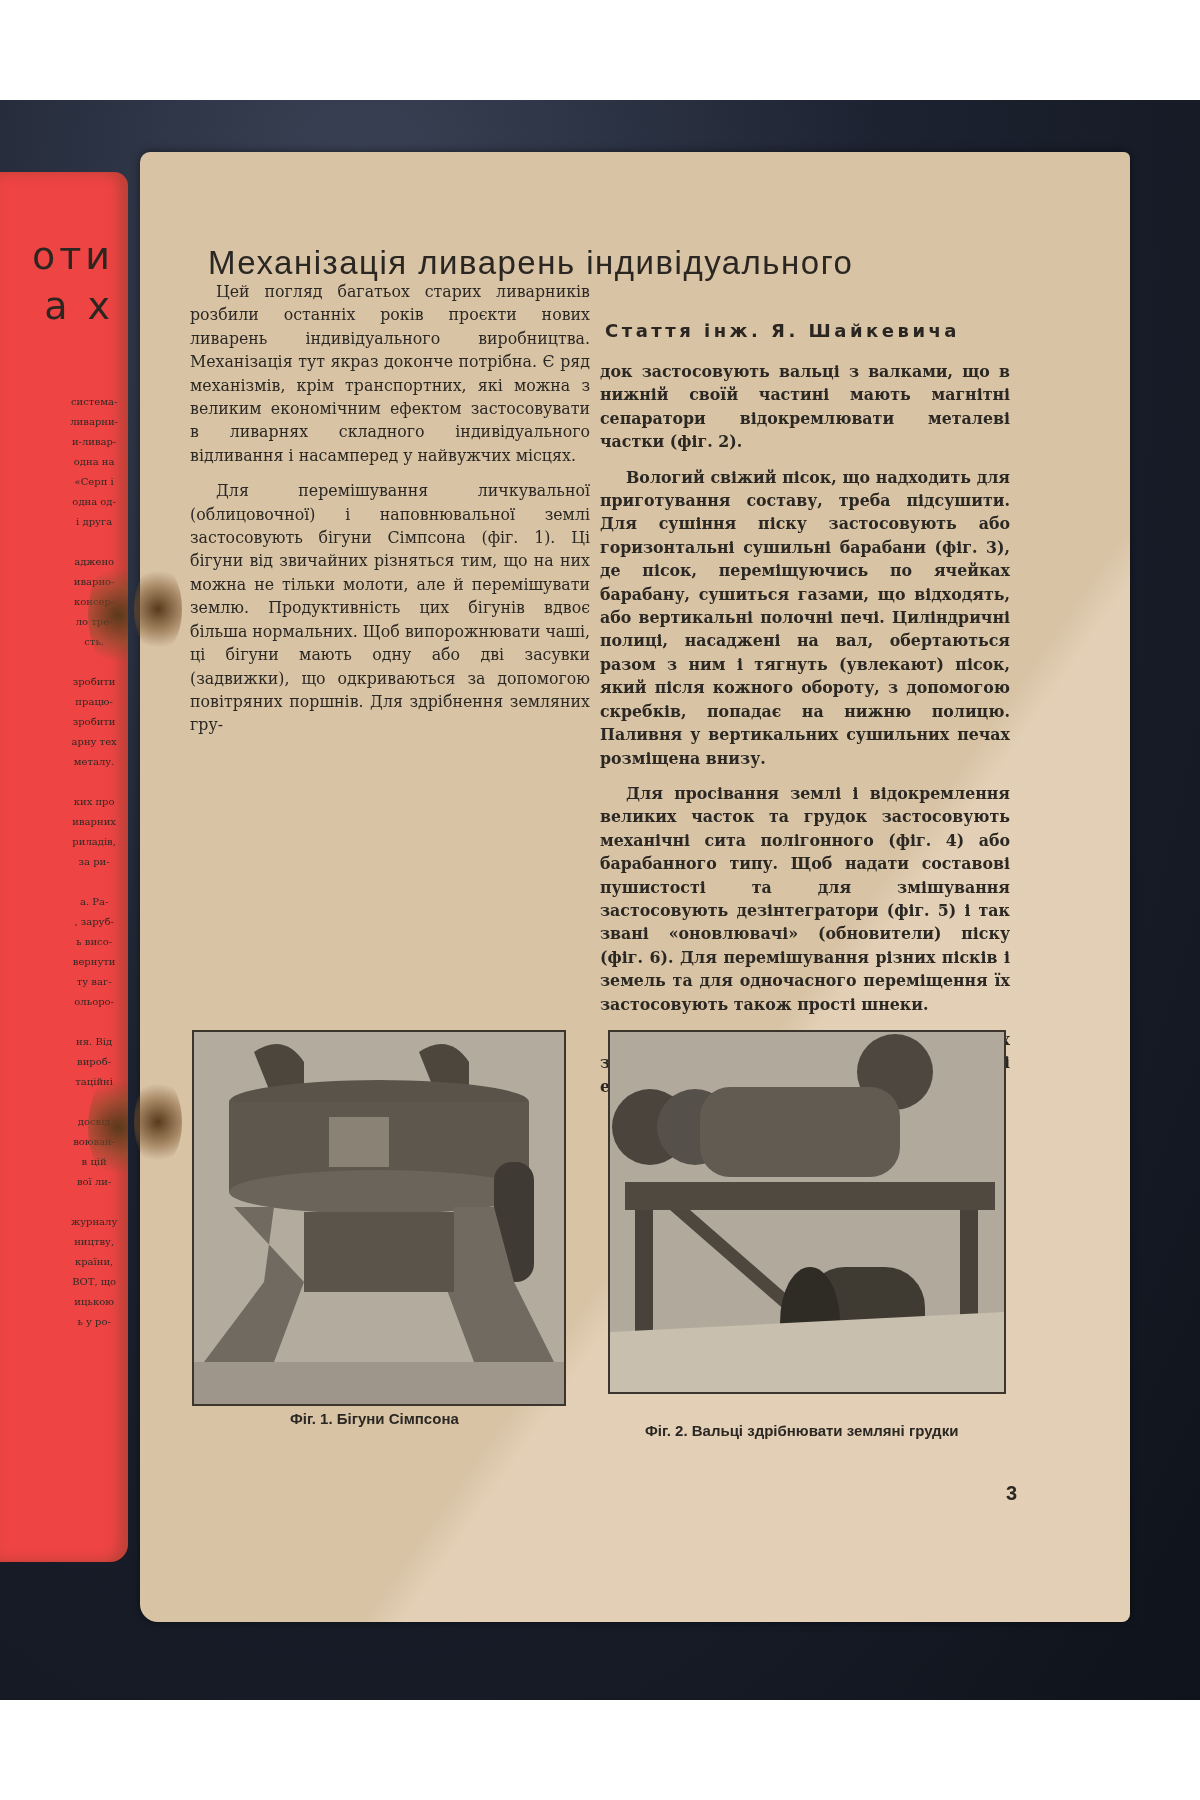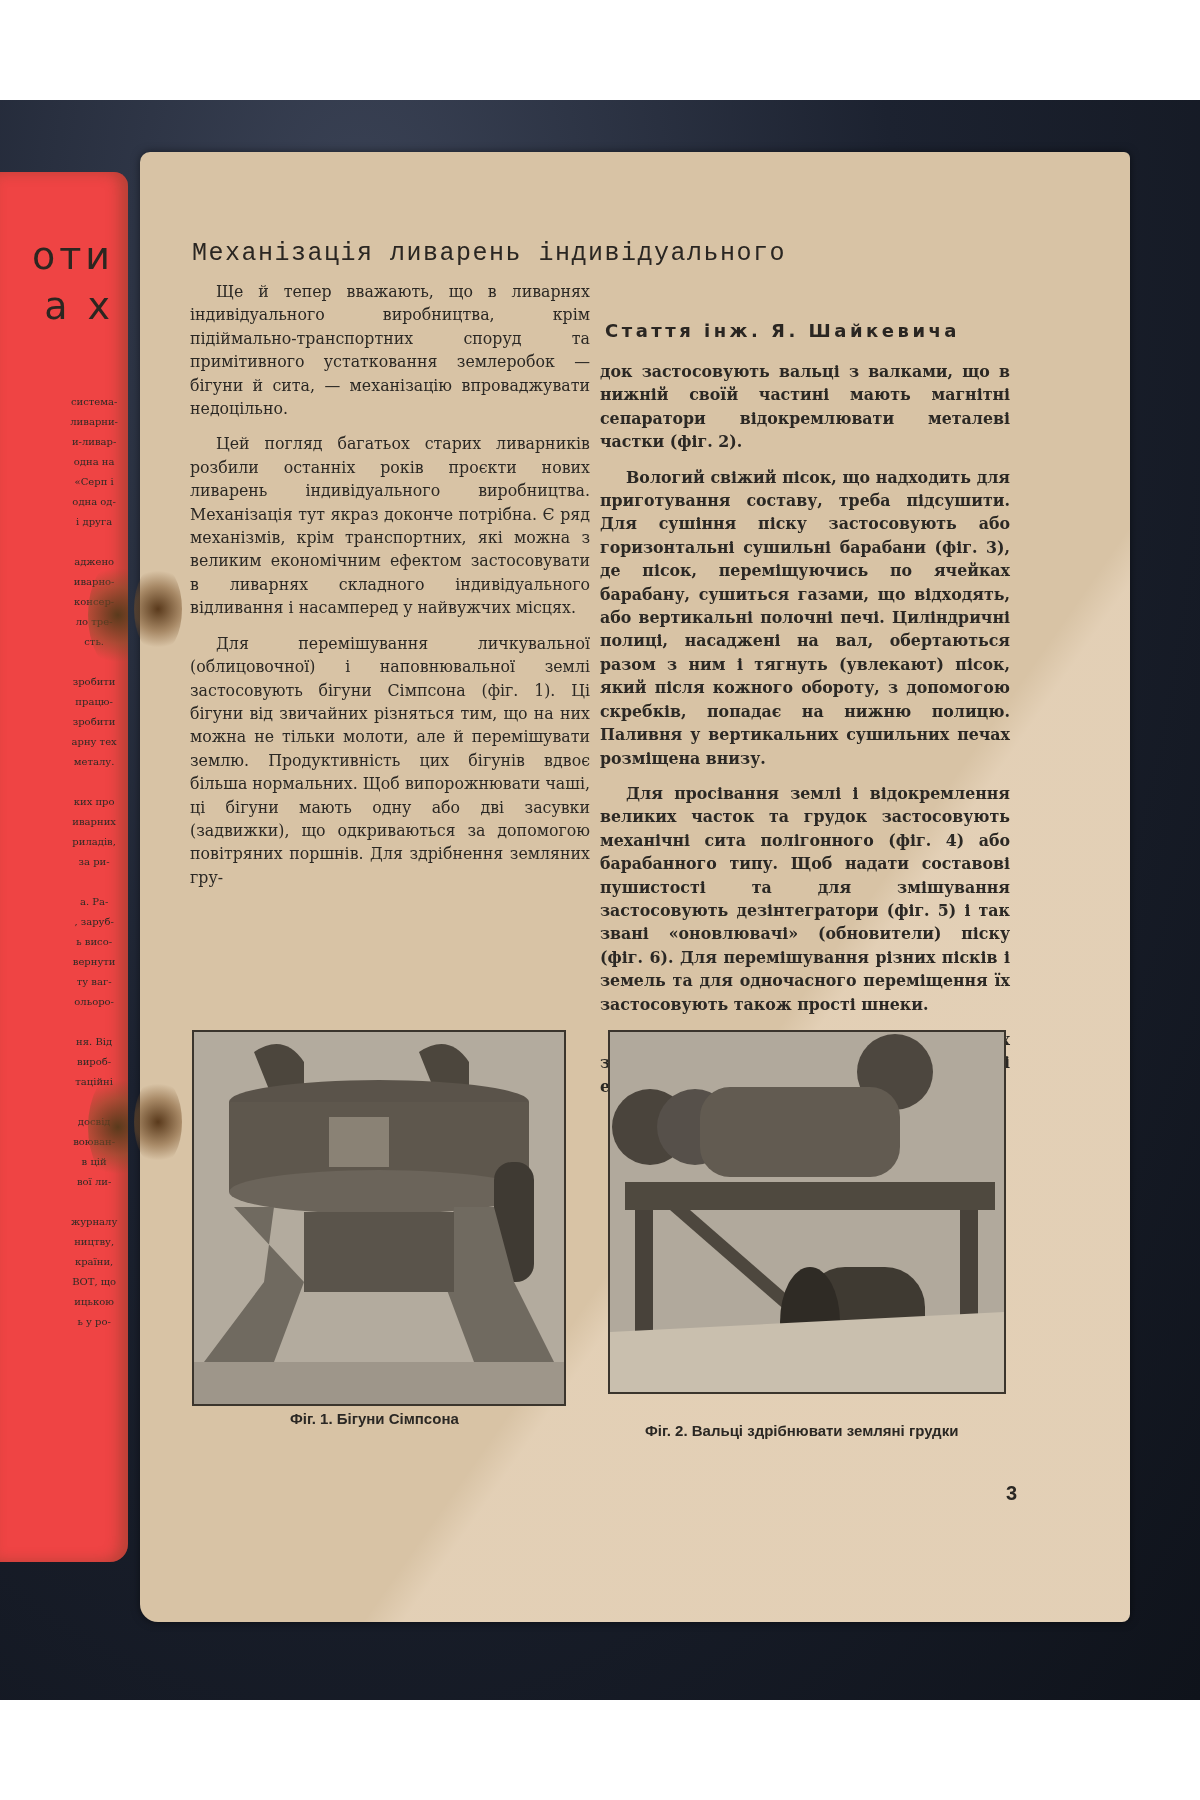--- a/index.html
+++ b/index.html
@@ -7,21 +7,21 @@
   .backdrop{position:absolute;left:0;top:100px;width:1200px;height:1600px;
     background:radial-gradient(ellipse at 30% 10%,#3b4356 0%,#1c2230 45%,#0f131b 100%);}
   .left-page{position:absolute;left:0;top:172px;width:128px;height:1390px;background:#ef4444;
     border-radius:0 14px 18px 0;box-shadow:inset -8px 0 14px rgba(80,60,30,.35);overflow:hidden;}
   .left-page .frag-title{position:absolute;right:14px;font-family:"DejaVu Sans",sans-serif;color:#2c2620;font-size:38px;letter-spacing:4px;}
   .left-page .frag-lines{position:absolute;right:10px;text-align:center;color:#2e2a24;font-size:10px;line-height:20px;}
   .stain{position:absolute;border-radius:50%;background:radial-gradient(circle,#5a3a1c 0%,rgba(120,80,40,.5) 45%,rgba(0,0,0,0) 75%);}
   .page{position:absolute;left:140px;top:152px;width:990px;height:1470px;background:#d8c3a5;
     border-radius:10px 6px 8px 18px;box-shadow:0 0 8px rgba(0,0,0,.5);
     background-image:linear-gradient(125deg,rgba(0,0,0,0) 62%,rgba(255,240,225,.28) 64%,rgba(255,240,225,.28) 100%);}
-  .title{position:absolute;left:52px;top:70px;font-family:Liberation Mono, monospace;font-size:25px;color:#2a2622;letter-spacing:1.5px;font-weight:normal;white-space:nowrap;}
+  .title{position:absolute;left:68px;top:70px;font-family:Liberation Sans, sans-serif;font-size:33px;color:#2a2622;letter-spacing:1.5px;font-weight:normal;white-space:nowrap;}
   .title2{position:absolute;left:465px;top:115px;font-family:"DejaVu Sans",sans-serif;font-size:33px;color:#2a2622;letter-spacing:12px;}
   .byline{position:absolute;left:465px;top:168px;font-family:"DejaVu Sans",sans-serif;font-size:18px;font-weight:bold;color:#2a2622;letter-spacing:3.5px;}
   .col{position:absolute;color:#2b2824;font-size:15.8px;line-height:23.4px;text-align:justify;}
   .col p{margin:0 0 12px 0;text-indent:26px;}
   .col p.noindent{text-indent:0;}
   .col-left{left:50px;top:128px;width:400px;}
   .col-right{left:460px;top:208px;width:410px;font-weight:bold;}
   .figure{position:absolute;border:2px solid #3b352d;background:#a9a194;overflow:hidden;}
   .fig1{left:52px;top:878px;width:370px;height:372px;}
   .fig2{left:468px;top:878px;width:394px;height:360px;}
@@ -92,21 +92,20 @@
 </div>
 
 <div class="page">
   <div class="stain" style="left:-6px;top:412px;width:48px;height:90px;"></div>
   <div class="stain" style="left:-6px;top:925px;width:48px;height:90px;"></div>
 
   <h1 class="title">Механізація ливарень індивідуального</h1>
   <div class="byline">Стаття інж. Я. Шайкевича</div>
 
   <div class="col col-left">
-    <p>Ще й тепер вважають, що в ливарнях індивідуального виробництва, крім підіймально-транспортних споруд та примітивного устатковання землеробок — бігуни й сита, — механізацію впроваджувати недоцільно.</p>
     <p>Цей погляд багатьох старих ливарників розбили останніх років проєкти нових ливарень індивідуального виробництва. Механізація тут якраз доконче потрібна. Є ряд механізмів, крім транспортних, які можна з великим економічним ефектом застосовувати в ливарнях складного індивідуального відливання і насамперед у найвужчих місцях.</p>
     <p>Для перемішування личкувальної (облицовочної) і наповнювальної землі застосовують бігуни Сімпсона (фіг. 1). Ці бігуни від звичайних різняться тим, що на них можна не тільки молоти, але й перемішувати землю. Продуктивність цих бігунів вдвоє більша нормальних. Щоб випорожнювати чашi, ці бігуни мають одну або дві засувки (задвижки), що одкриваються за допомогою повітряних поршнів. Для здрібнення земляних гру-</p>
   </div>
 
   <div class="col col-right">
     <p class="noindent">док застосовують вальці з валками, що в нижній своїй частині мають магнітні сепаратори відокремлювати металеві частки (фіг. 2).</p>
     <p>Вологий свіжий пісок, що надходить для приготування составу, треба підсушити. Для сушіння піску застосовують або горизонтальні сушильні барабани (фіг. 3), де пісок, переміщуючись по ячейках барабану, сушиться газами, що відходять, або вертикальні полочні печі. Циліндричні полиці, насаджені на вал, обертаються разом з ним і тягнуть (увлекают) пісок, який після кожного обороту, з допомогою скребків, попадає на нижню полицю. Паливня у вертикальних сушильних печах розміщена внизу.</p>
     <p>Для просівання землі і відокремлення великих часток та грудок застосовують механічні сита полігонного (фіг. 4) або барабанного типу. Щоб надати составові пушистості та для змішування застосовують дезінтегратори (фіг. 5) і так звані «оновлювачі» (обновители) піску (фіг. 6). Для перемішування різних пісків і земель та для одночасного переміщення їх застосовують також прості шнеки.</p>
     <p>Ці окремі машини, кількість яких залежить від потреб виробництва, з'єднані елеваторами,</p>
   </div>

